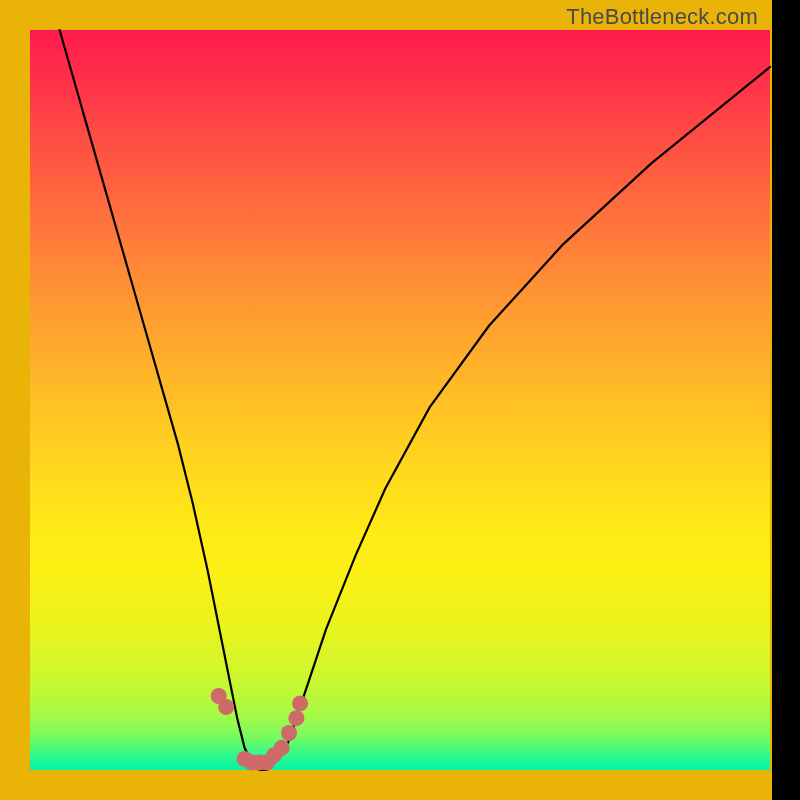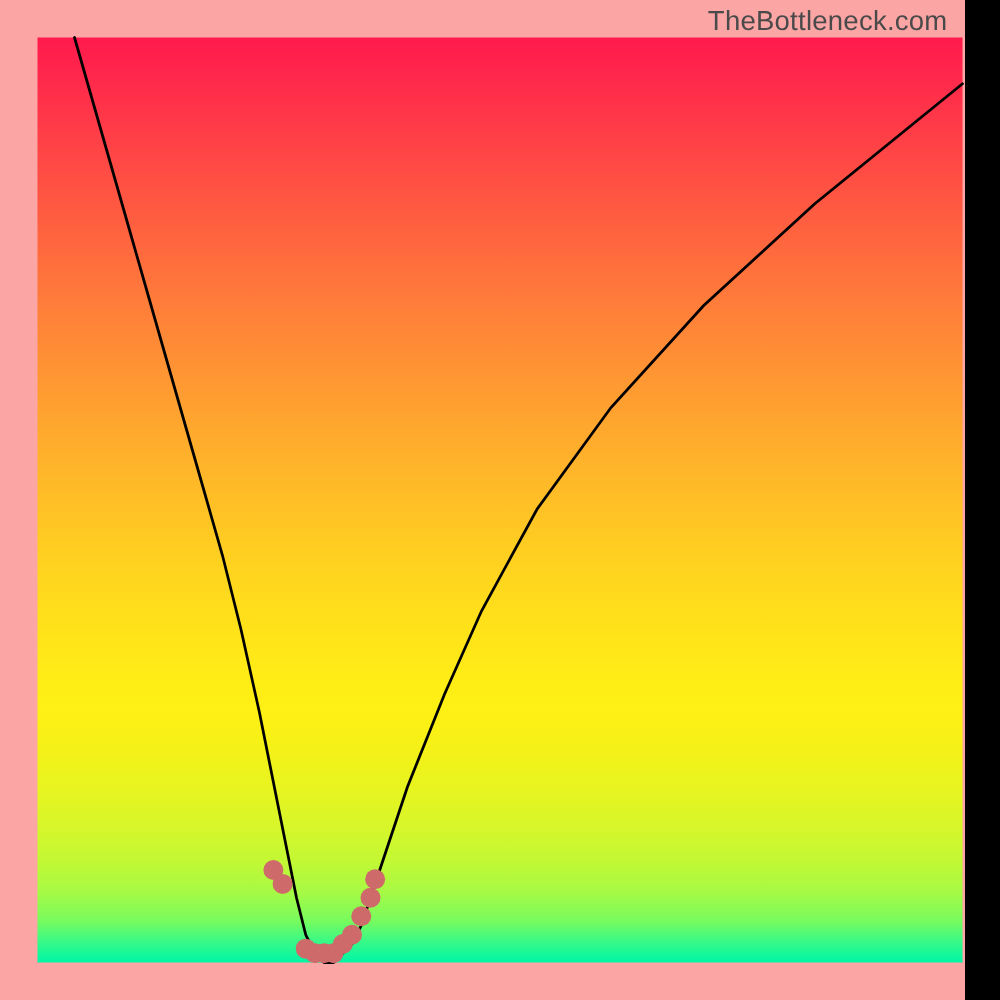--- a/index.html
+++ b/index.html
@@ -1,21 +1,21 @@
 <!DOCTYPE html>
 <html><head>
 <meta charset="utf-8">
 <style>
   * { margin: 0; padding: 0; box-sizing: border-box; }
   html, body { width: 800px; height: 800px; overflow: hidden; background: #000; }
   .frame {
     position: relative;
     width: 772px;
     height: 800px;
-    background: #fca5a5;
+    background: #eab308;
     text-align: right;
   }
   .watermark {
     position: absolute;
     top: 4px;
     right: 14px;
     font-family: Arial, Helvetica, sans-serif;
     font-size: 22px;
     font-weight: 500;
     color: #4a4a4a;

